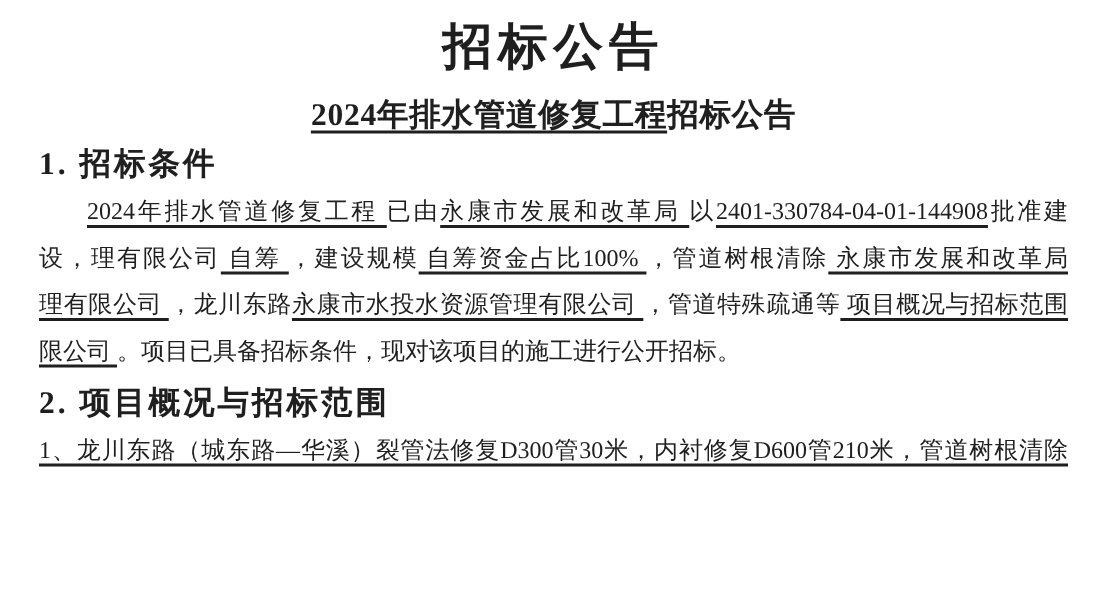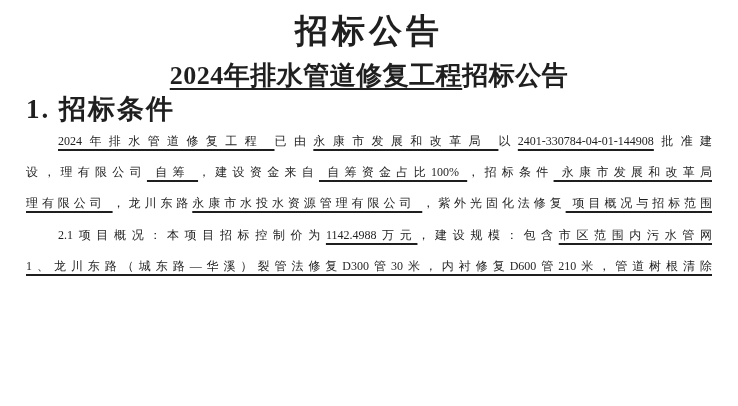--- a/index.html
+++ b/index.html
@@ -23,39 +23,39 @@
     font-family: "Liberation Sans", "DejaVu Sans", sans-serif;
     font-weight: 700;
     font-size: 33px;
     line-height: 45px;
     letter-spacing: 4px;
   }
   .subtitle {
     margin: 8px 0 0 0;
     text-align: center;
     font-weight: 700;
-    font-size: 26px;
+    font-size: 21px;
     line-height: 30px;
     letter-spacing: 0.5px;
   }
   .subtitle .u-part {
     text-decoration: underline;
     text-decoration-thickness: 1.5px;
     text-underline-offset: 4px;
   }
   .sec-heading {
     margin: 3px 0 0 0;
     font-weight: 700;
-    font-size: 27px;
+    font-size: 21px;
     line-height: 31px;
     letter-spacing: 2px;
   }
   .para {
     margin: 1px 0 0 0;
-    font-size: 12px;
+    font-size: 16px;
   }
   .line {
     line-height: 31px;
     height: 31px;
     overflow: hidden;
     white-space: pre-wrap;
   }
   .line.just {
     text-align: justify;
     text-align-last: justify;
@@ -75,21 +75,22 @@
 
 <div class="page">
   <div class="title">招标公告</div>
 
   <div class="subtitle"><span class="u-part">2024年排水管道修复工程</span><span>招标公告</span></div>
 
   <div id="doc-body">
       <div class="sec-heading">1. 招标条件</div>
       <div class="para">
         <div class="line just ind"><span class="seg u">2024年排水管道修复工程 </span><span class="seg">已由</span><span class="seg u">永康市发展和改革局 </span><span class="seg">以</span><span class="seg u">2401-330784-04-01-144908</span><span class="seg">批准建</span></div>
-        <div class="line just"><span class="seg">设，理有限公司</span><span class="seg u"> 自筹 </span><span class="seg">，建设资金来自</span><span class="seg u"> 自筹资金占比100% </span><span class="seg">，招标条件</span><span class="seg u"> 永康市发展和改革局</span></div>
-        <div class="line just"><span class="seg u">理有限公司 </span><span class="seg">，龙川东路</span><span class="seg u">永康市水投水资源管理有限公司 </span><span class="seg">，紫外光固化法修复</span><span class="seg u"> 项目概况与招标范围</span></div>
+        <div class="line just"><span class="seg">设，理有限公司</span><span class="seg u"> 自筹 </span><span class="seg">，建设规模</span><span class="seg u"> 自筹资金占比100% </span><span class="seg">，管道树根清除</span><span class="seg u"> 永康市发展和改革局</span></div>
+        <div class="line just"><span class="seg u">理有限公司 </span><span class="seg">，龙川东路</span><span class="seg u">永康市水投水资源管理有限公司 </span><span class="seg">，管道特殊疏通等</span><span class="seg u"> 项目概况与招标范围</span></div>
+        <div class="line"><span class="seg u">限公司 </span><span class="seg">。项目已具备招标条件，现对该项目的施工进行公开招标。</span></div>
       </div>
+      <div class="sec-heading">2. 项目概况与招标范围</div>
       <div class="para">
-        <div class="line just ind"><span class="seg">2.1项目概况：本项目招标控制价为</span><span class="seg u">1142.4988万元</span><span class="seg">，建设规模：包含</span><span class="seg u">市区范围内污水管网</span></div>
         <div class="line just"><span class="seg u">1、龙川东路（城东路—华溪）裂管法修复D300管30米，内衬修复D600管210米，管道树根清除</span></div>
       </div>
     </div>
 </div>
 
 </body></html>

